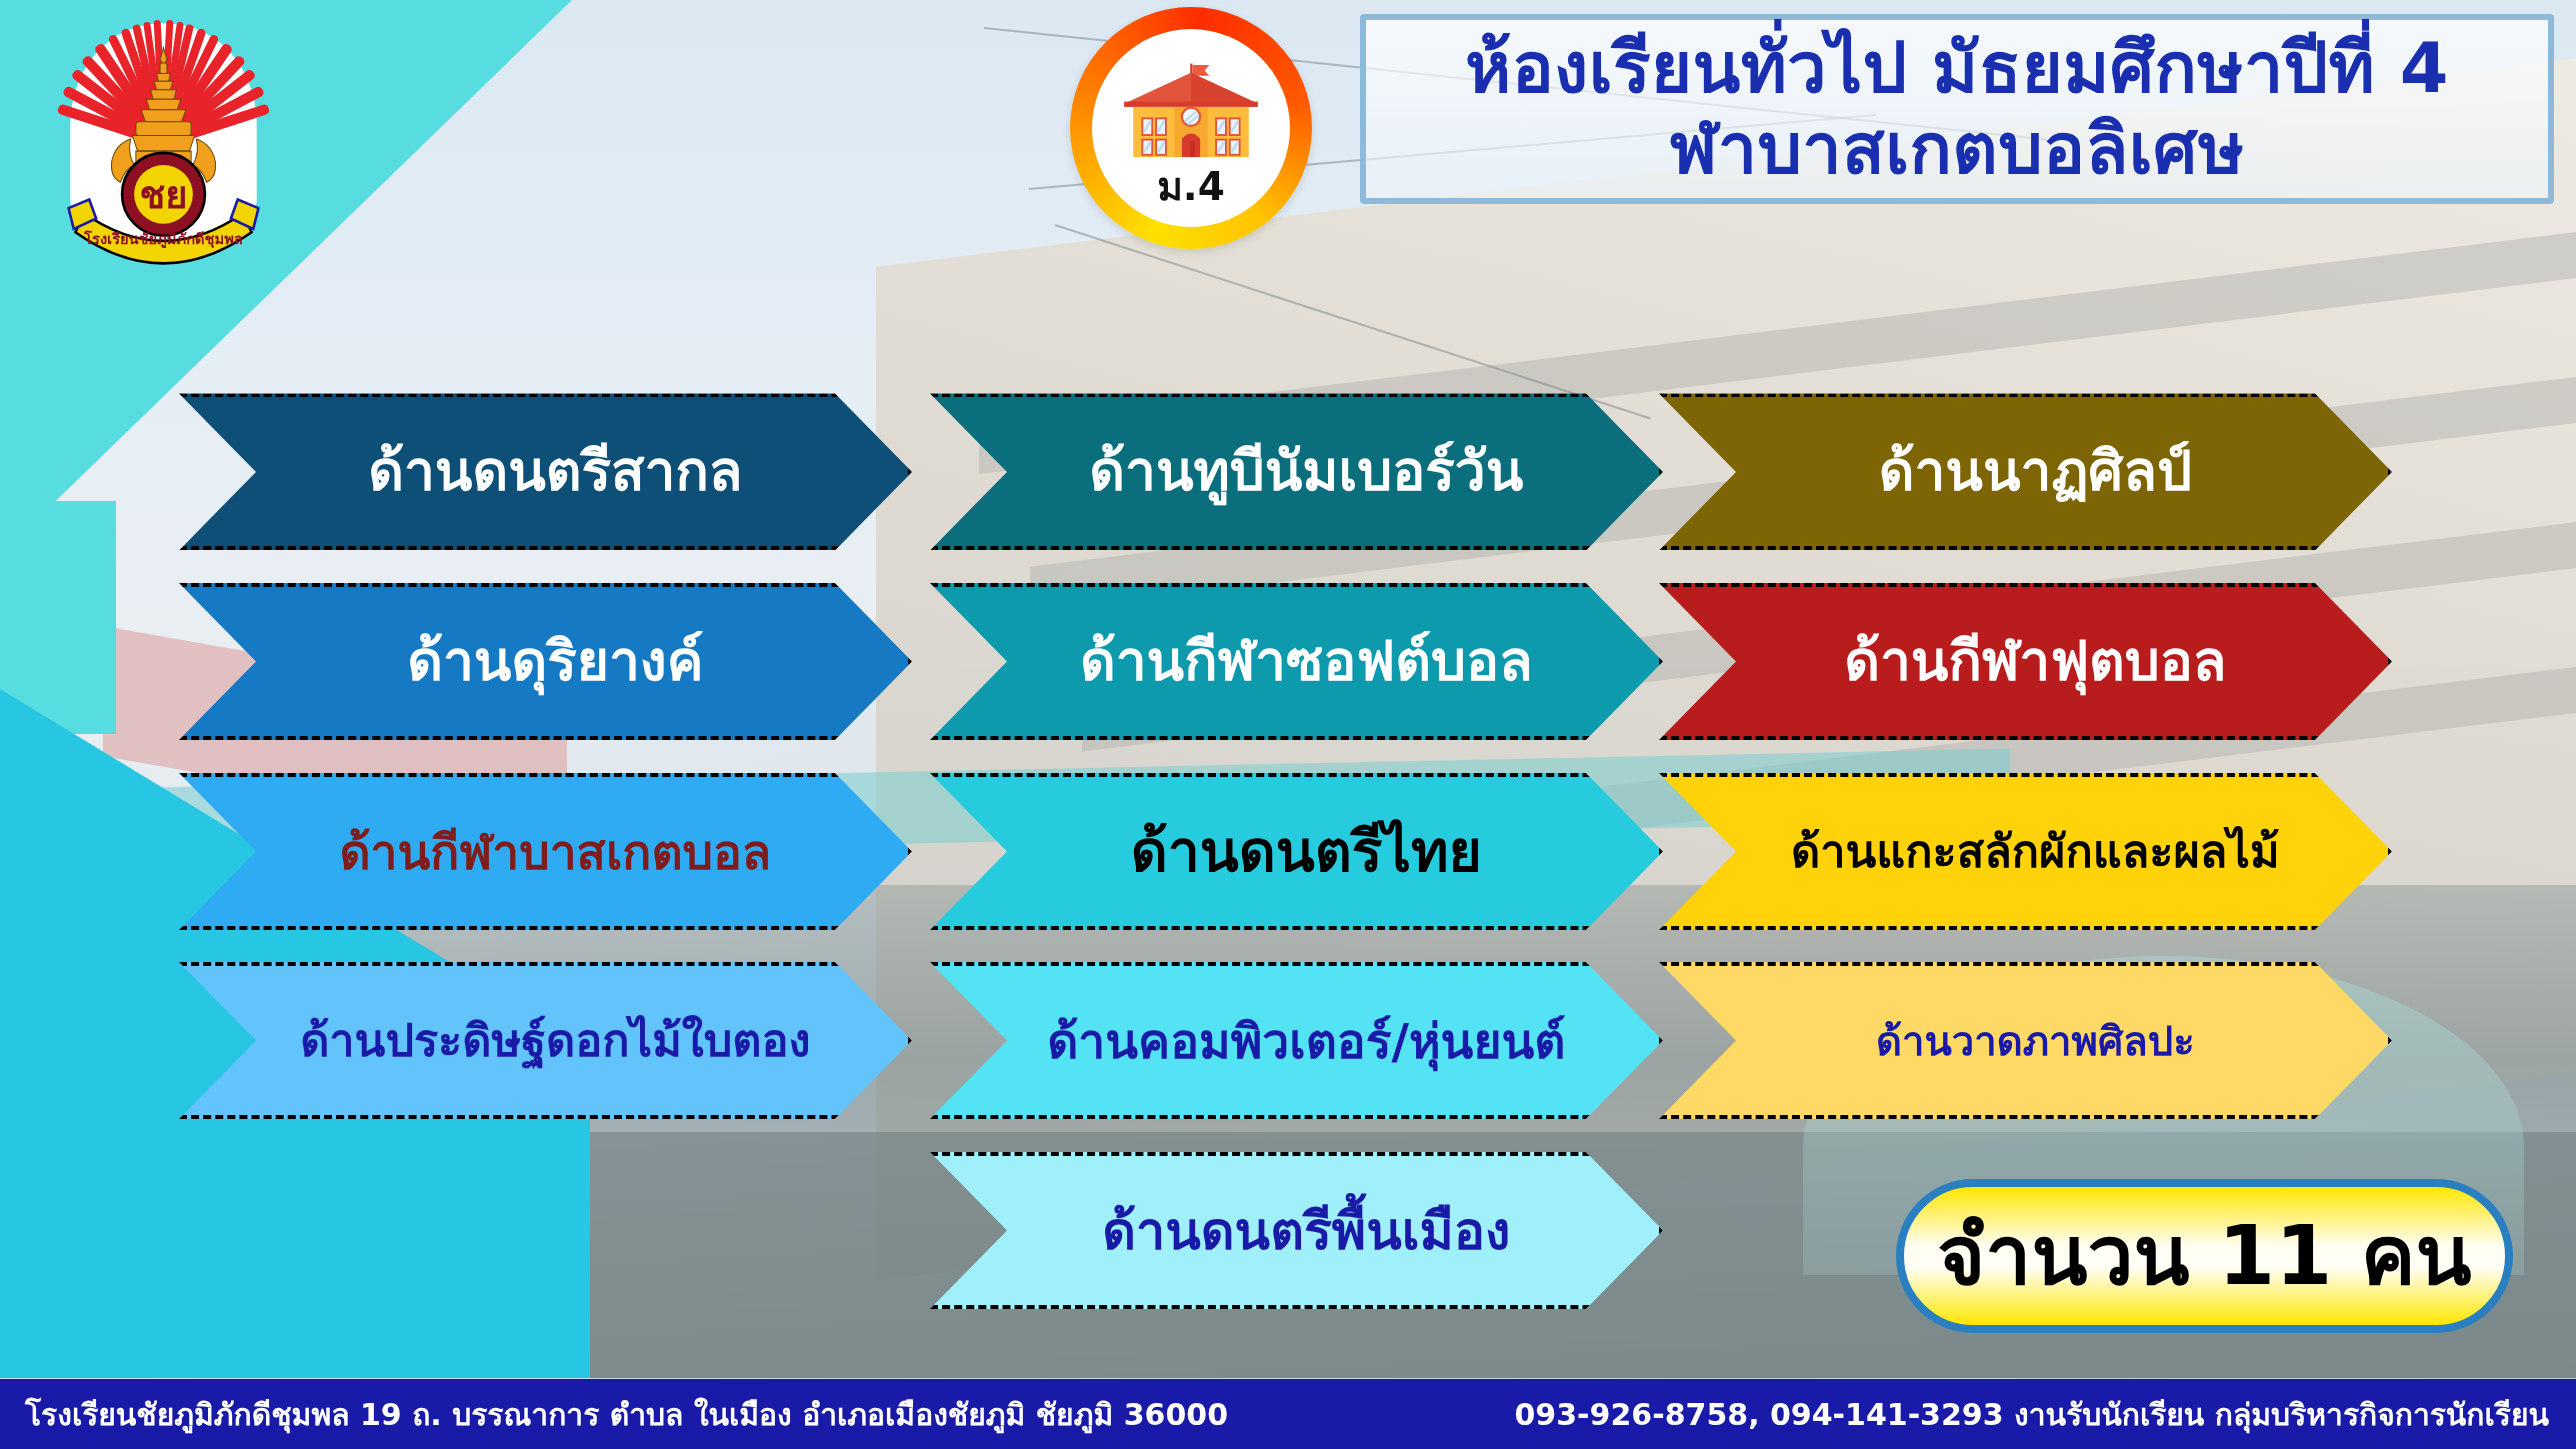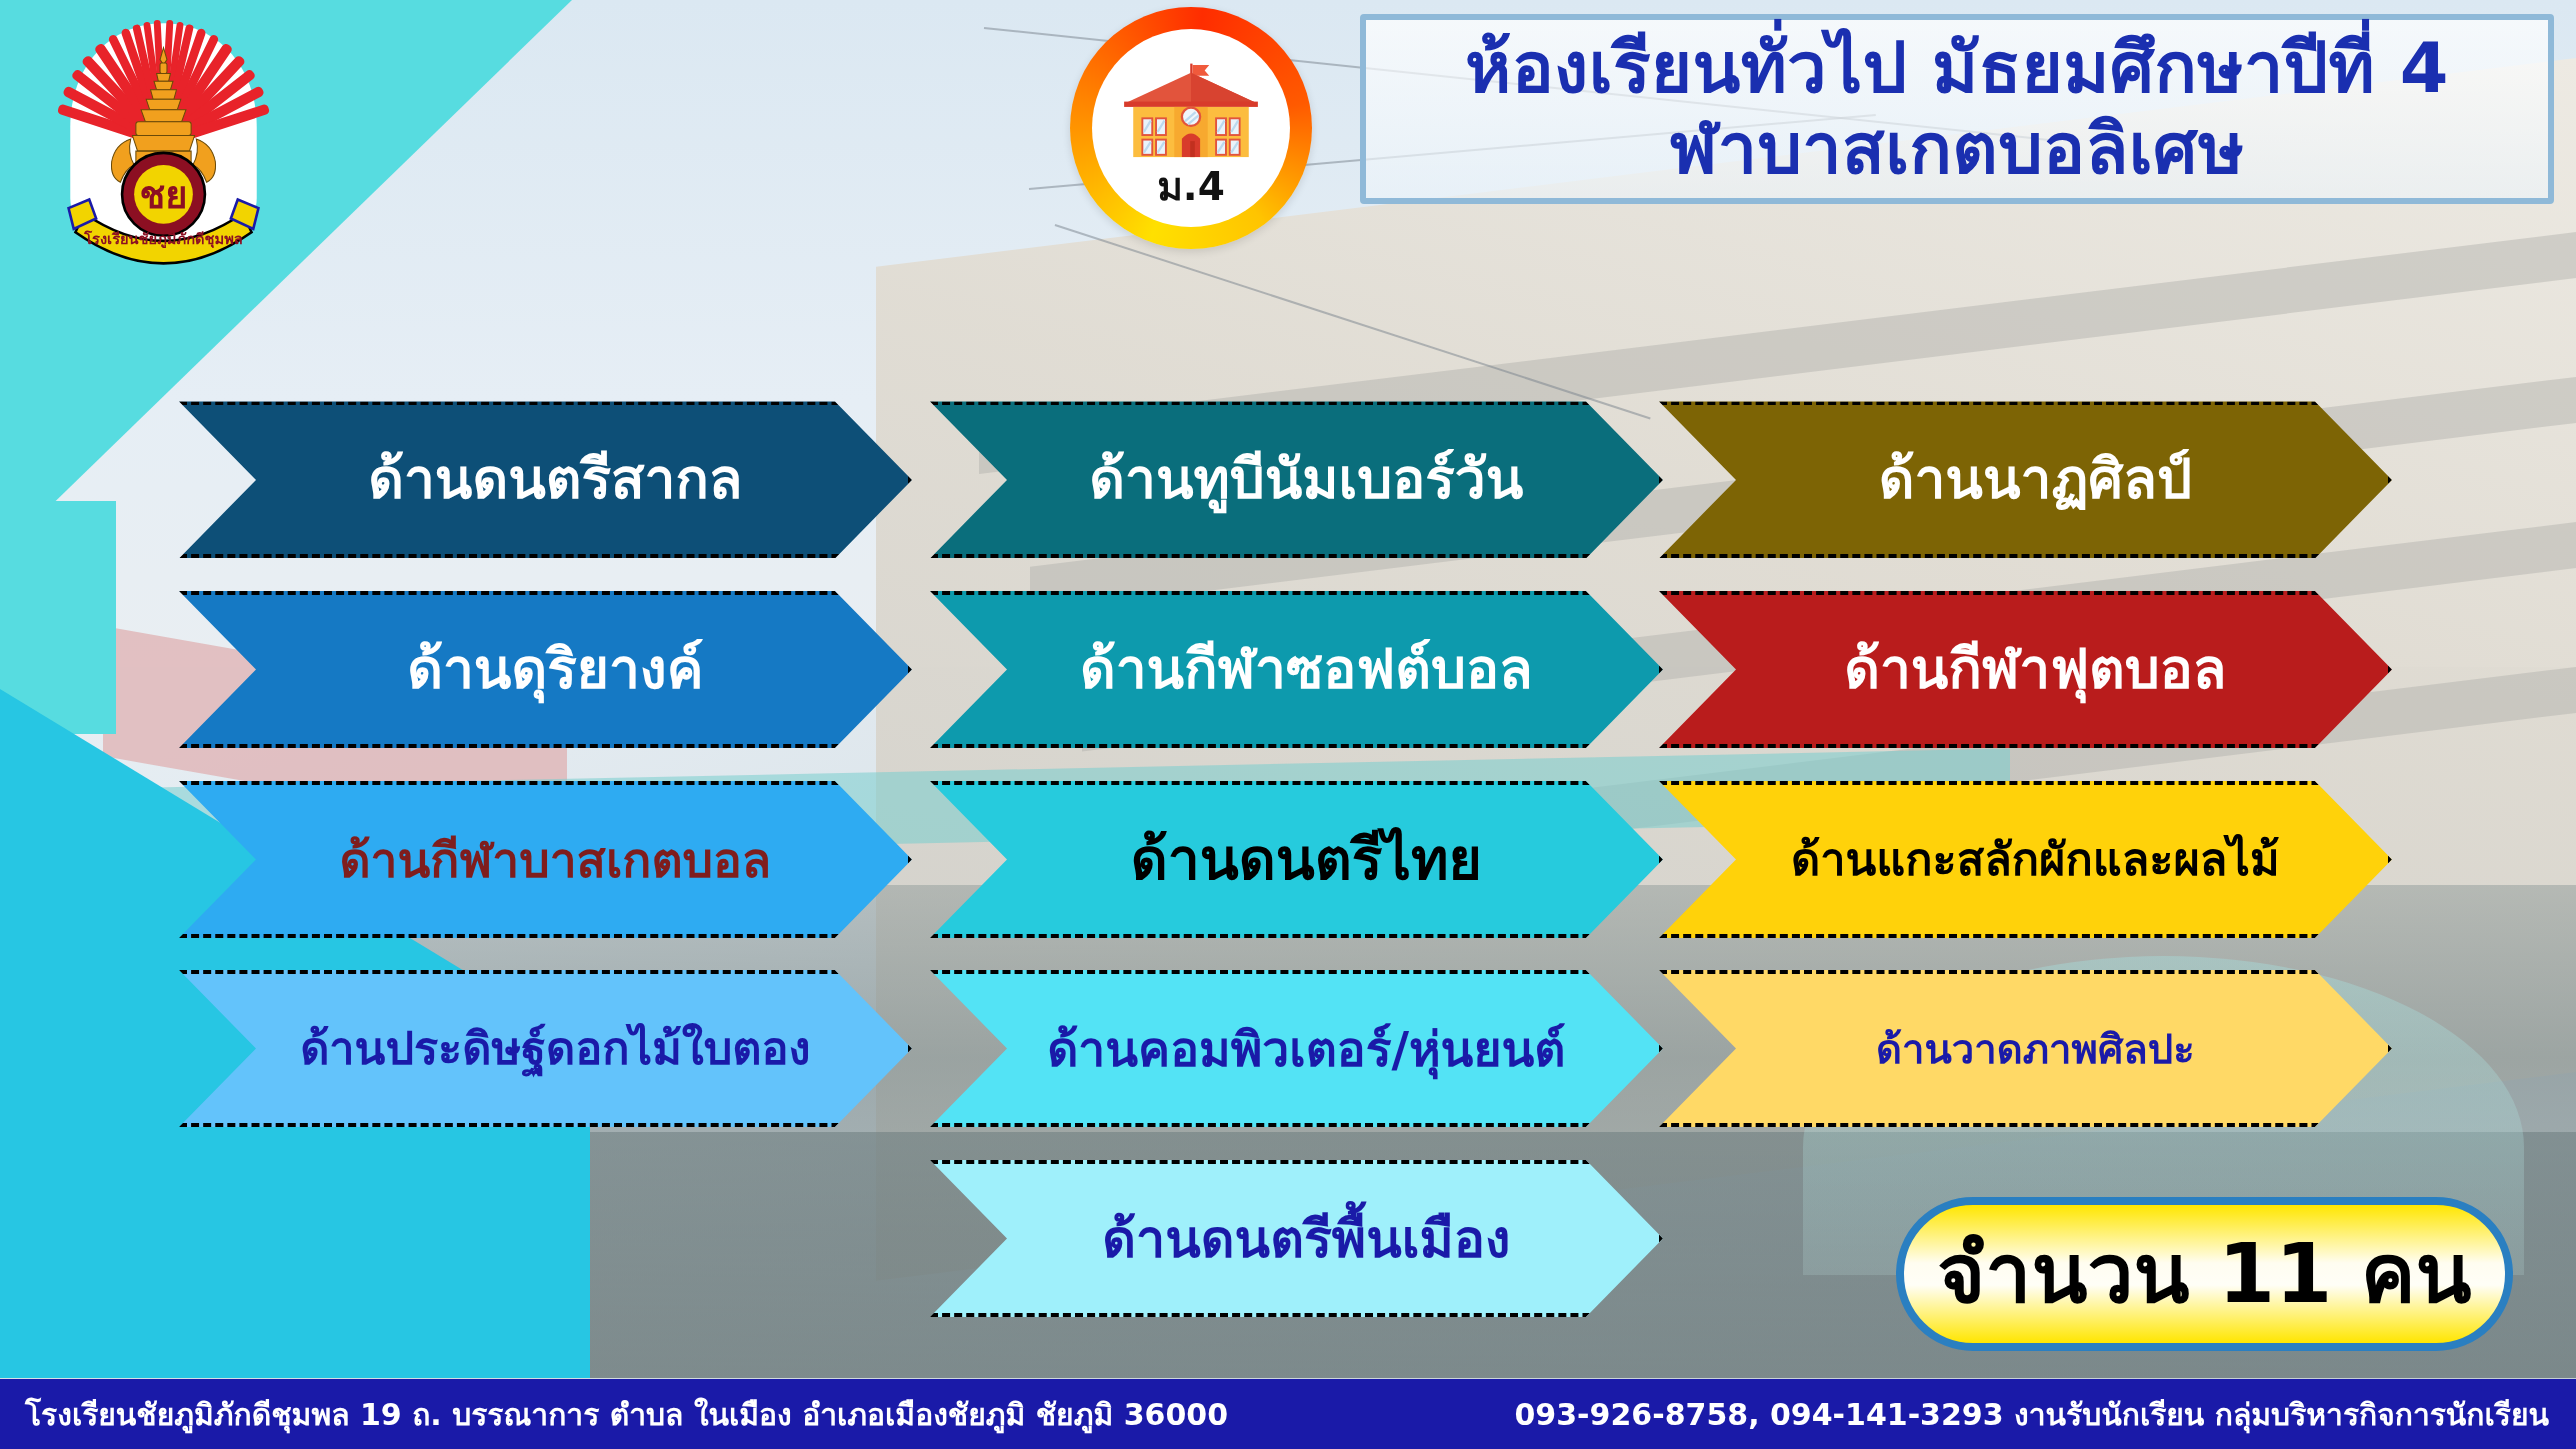--- a/index.html
+++ b/index.html
@@ -111,21 +111,21 @@
   }
   .title-line{
     color:#1a2fb0;font-weight:bold;line-height:1.02;letter-spacing:0.4px;
     text-align:center;white-space:nowrap;
   }
   .title-line.l1{font-size:70px;}
   .title-line.l2{font-size:70px;}
 
   
   .grid{
-    position:absolute;left:0;top:396px;width:2203px;height:948px;z-index:5;padding-left:38px;
+    position:absolute;left:0;top:388px;width:2203px;height:948px;z-index:5;padding-left:38px;
   }
   .chev{
     position:absolute;height:157px;
     display:flex;align-items:center;justify-content:center;
     clip-path:polygon(0 0, calc(100% - 77px) 0, 100% 50%, calc(100% - 77px) 100%, 0 100%, 77px 50%);
     border:0;
     filter:drop-shadow(0 0 0 transparent);
   }
   .chev .outline{
     position:absolute;inset:0;
@@ -138,21 +138,21 @@
     font-weight:bold;line-height:1;white-space:nowrap;
     padding-left:19.7px;
     text-align:center;
   }
 
   
   .count-box{
     position:absolute;left:1896px;top:1179px;width:617px;height:154px;z-index:6;
     border:8px solid #2a7fc1;border-radius:77px;
     background:linear-gradient(180deg,#ffe600 0%,#fffdf0 42%,#fffef7 58%,#ffe600 100%);
-    display:flex;align-items:center;justify-content:center;margin-top:18px;
+    display:flex;align-items:center;justify-content:center;
   }
   .count-text{font-weight:bold;font-size:82px;color:#000;line-height:1;white-space:nowrap;}
 
   
   .footer{
     position:absolute;left:0;bottom:0;width:2576px;height:70px;z-index:7;
     background:#1a1aa8;
     display:flex;align-items:center;
   }
   .footer-left{

